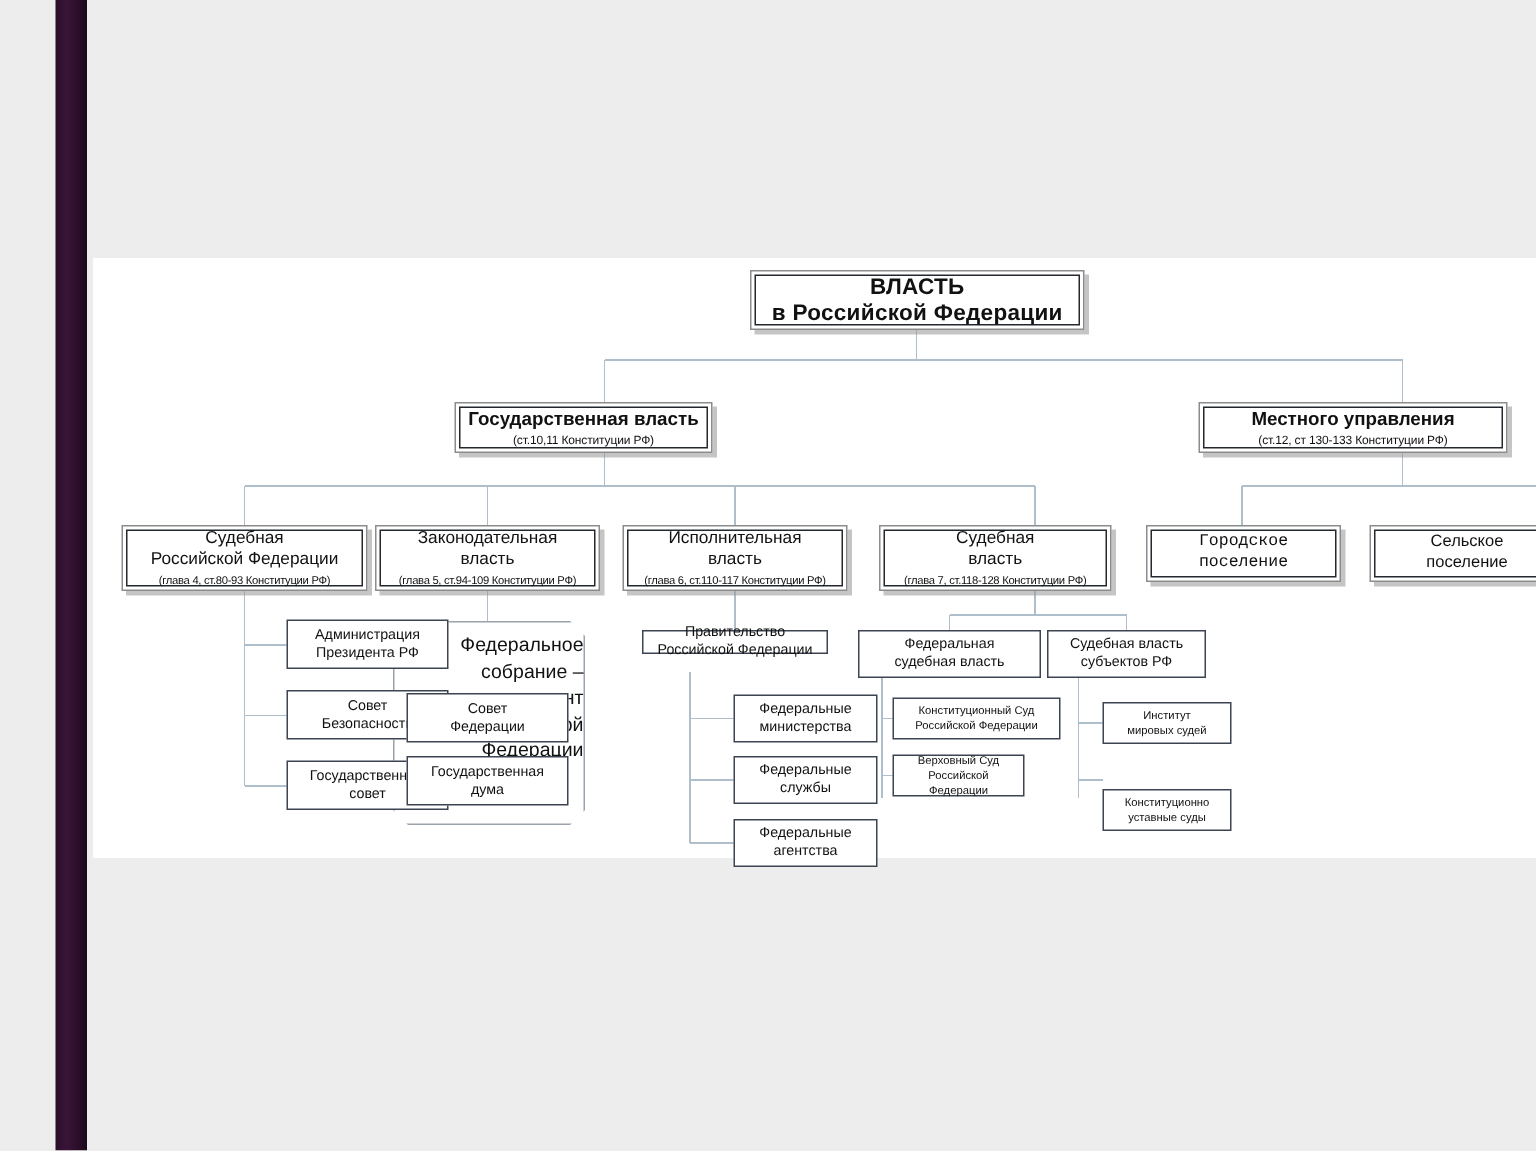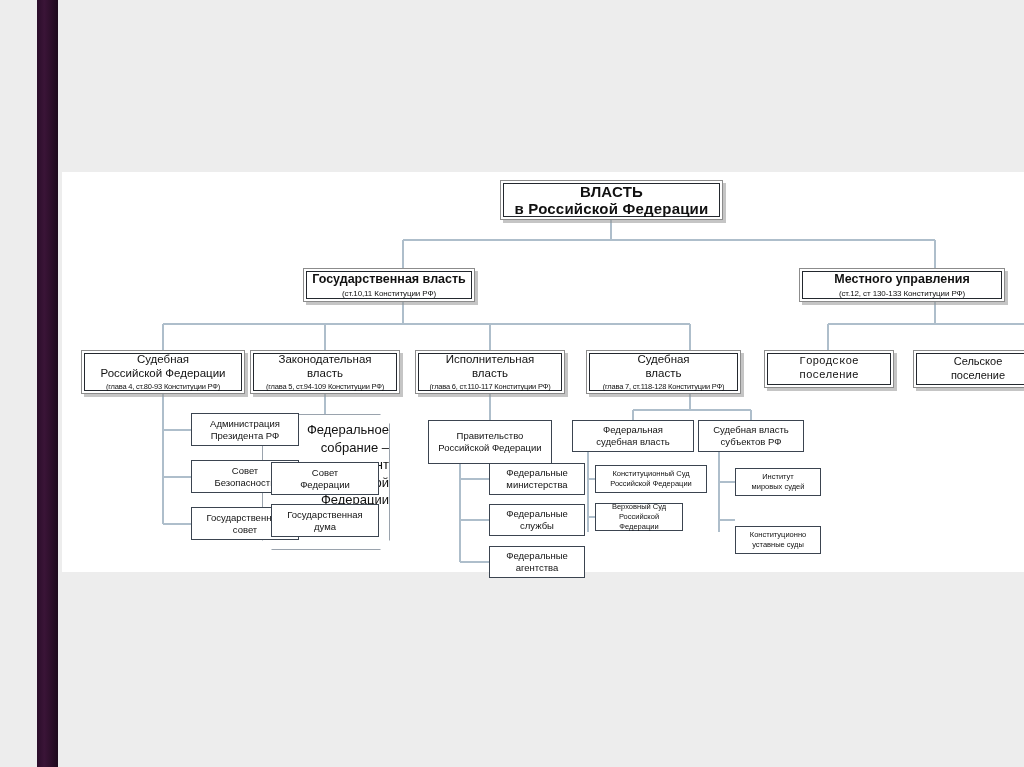--- a/index.html
+++ b/index.html
@@ -240,21 +240,21 @@
       </div>
     </div>
 
     <div class="node plain" style="left:193px;top:332px;width:108px;height:33px;">
       <div class="inner t-l4">
         <div>Государственная</div>
         <div>дума</div>
       </div>
     </div>
 
-    <div class="node plain" style="left:350px;top:248px;width:124px;height:44px;">
+    <div class="node plain" style="left:350px;top:248px;width:124px;height:16px;">
       <div class="inner t-l4">
         <div>Правительство</div>
         <div>Российской Федерации</div>
       </div>
     </div>
 
     <div class="node plain" style="left:411px;top:291px;width:96px;height:32px;">
       <div class="inner t-l4">
         <div>Федеральные</div>
         <div>министерства</div>

